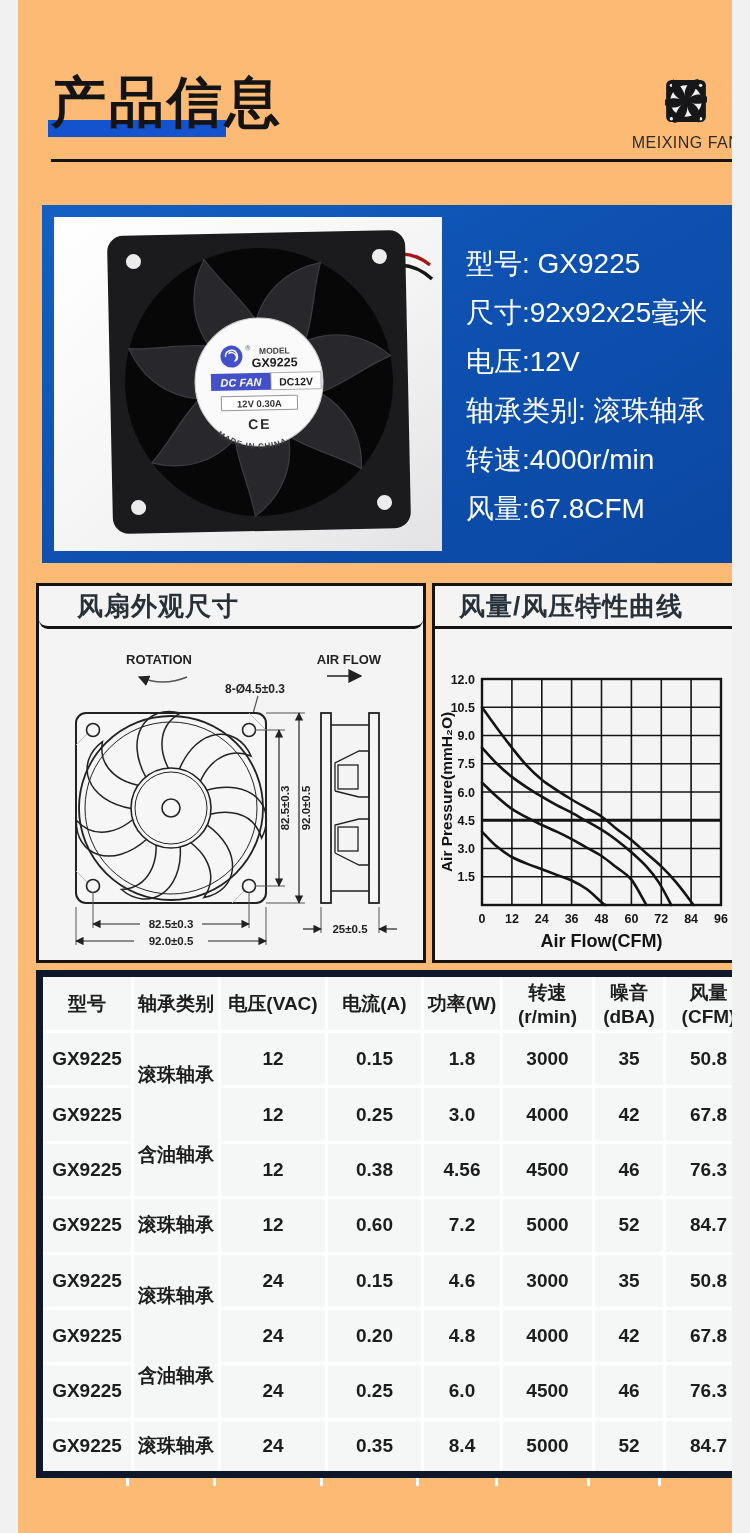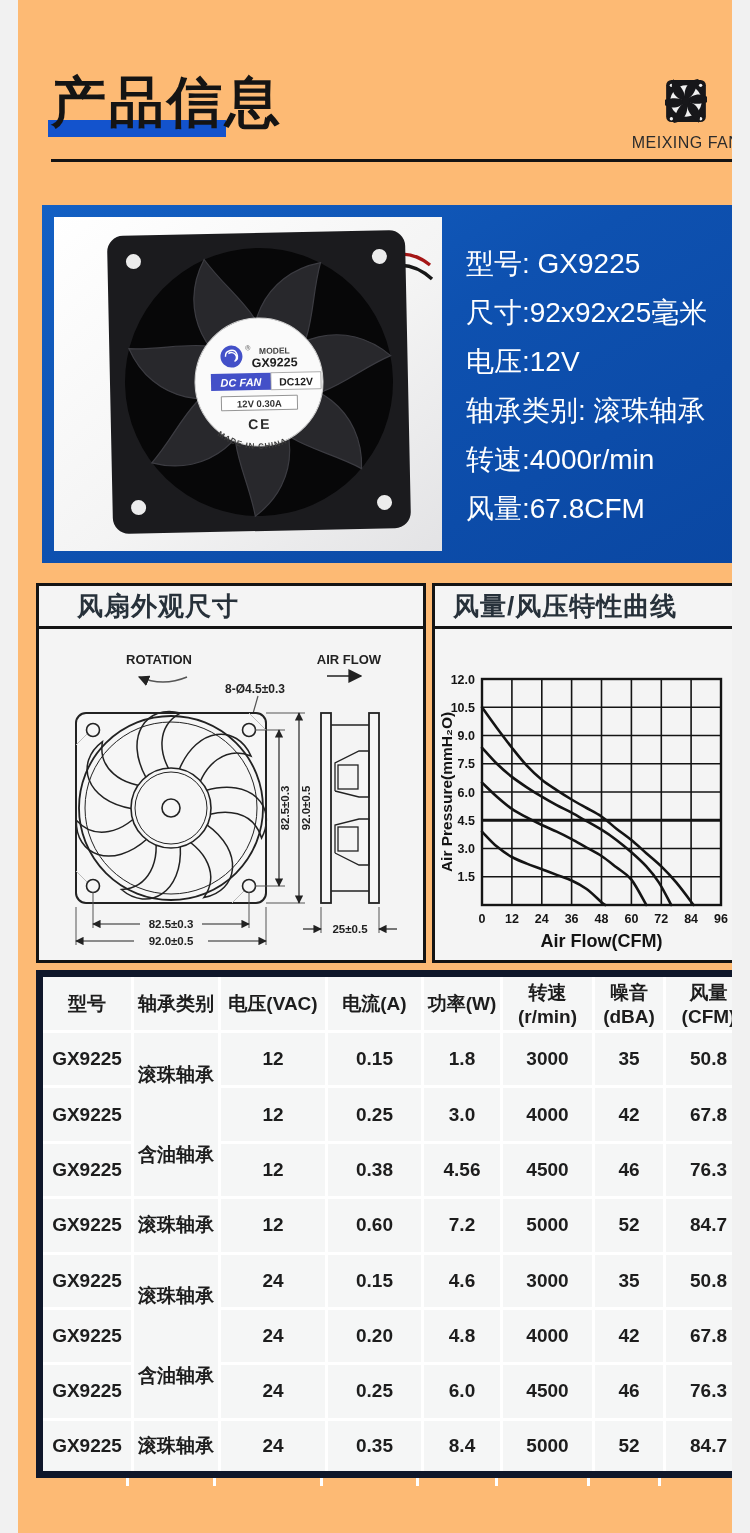--- a/index.html
+++ b/index.html
@@ -40,22 +40,22 @@
   .panel {
     position:absolute; top:583px; height:380px;
     border:3px solid #141414; background:#f4f4f4;
   }
   .panel-left  { left:18px;  width:390px; }
   .panel-right { left:414px; width:319px; }
   .panel-header {
     height:43px; border-bottom:3px solid #141414; display:flex; align-items:center;
     font-size:26px; font-weight:bold; color:#27313a; letter-spacing:1px;
   }
-  .panel-left  .panel-header { padding-left:38px; }
-  .panel-right .panel-header { padding-left:18px; }
+  .panel-left  .panel-header { padding-left:38px;border-radius:9px; }
+  .panel-right .panel-header { padding-left:24px; }
   .panel-body { position:relative; width:100%; height:328px; }
 
   
   .spec-table-wrap { position:absolute; left:18px; top:970px; width:715px; height:508px; }
   table.spec-table {
     width:715px; height:508px; border-collapse:collapse; table-layout:fixed;
     border:7px solid #0f172a; background:#f5f6f6;
   }
   .spec-table th, .spec-table td {
     border:3px solid #ffffff; background:#f5f6f6; text-align:center; vertical-align:middle;

